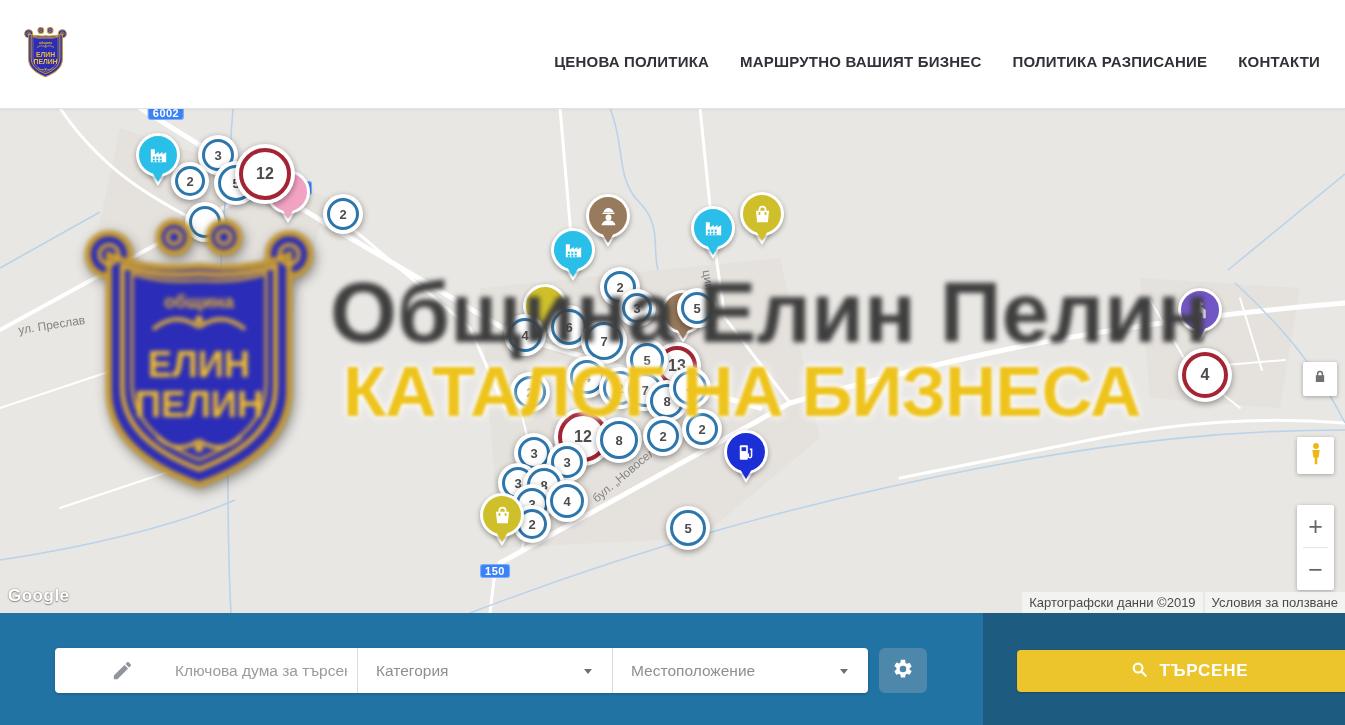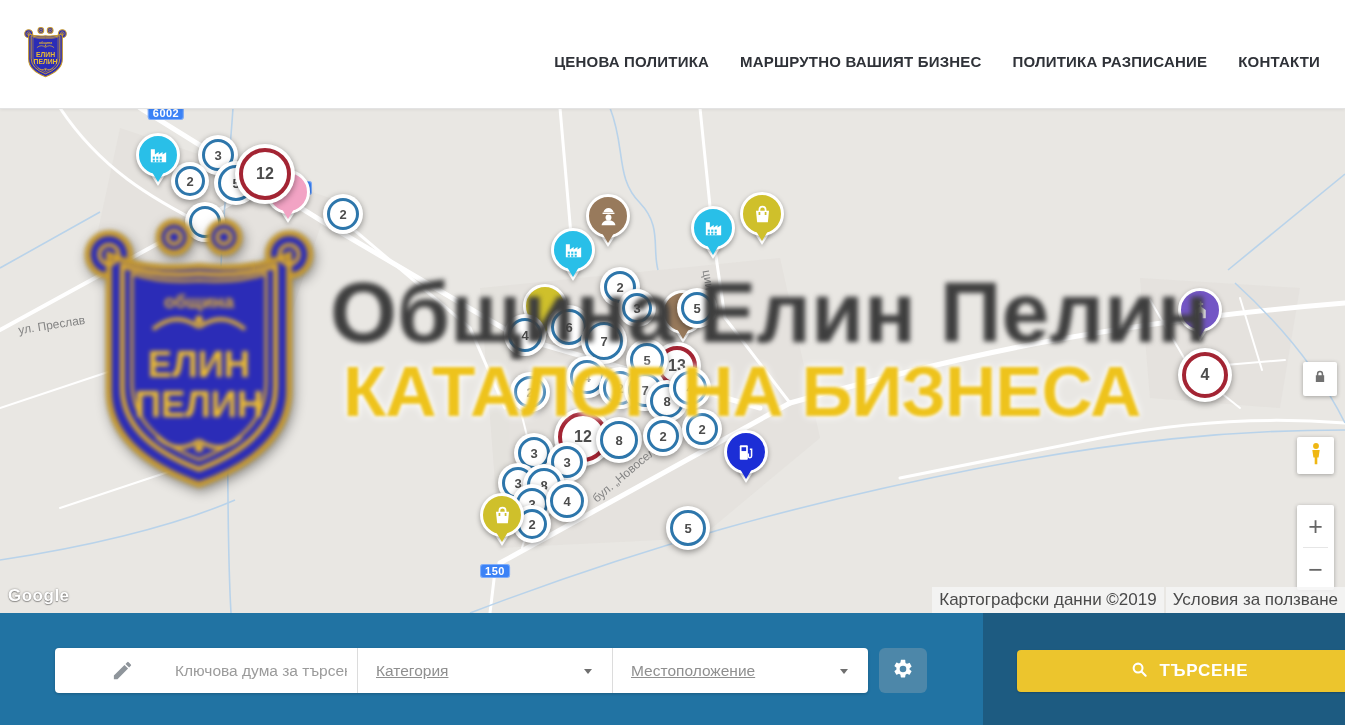--- a/index.html
+++ b/index.html
@@ -67,40 +67,40 @@
   .pegman-btn{left:1297px;top:329px;width:37px;height:37px;}
   .pegman-btn svg{width:26px;height:26px;}
   .zoom-ctl{position:absolute;left:1297px;top:397px;width:37px;height:85px;background:#fff;
             box-shadow:0 1px 4px rgba(0,0,0,.3);border-radius:2px;z-index:8;display:flex;flex-direction:column;}
   .zoom-btn{flex:1;display:flex;align-items:center;justify-content:center;font-size:25px;color:#666;cursor:pointer;}
   .zoom-divider{height:1px;background:#e6e6e6;margin:0 6px;}
 
   .google-logo{position:absolute;left:8px;top:478px;font-size:17px;font-weight:bold;color:#fff;
                letter-spacing:.5px;z-index:8;text-shadow:0 0 2px rgba(0,0,0,.45),0 1px 1px rgba(0,0,0,.3);}
   .attribution{position:absolute;right:0;bottom:0;display:flex;gap:2px;z-index:8;}
-  .attr-item{background:rgba(245,245,245,.85);font-size:17px;color:#4a4a4a;padding:3px 7px;white-space:nowrap;}
+  .attr-item{background:rgba(245,245,245,.85);font-size:13px;color:#4a4a4a;padding:3px 7px;white-space:nowrap;}
   .attr-item.link{cursor:pointer;}
 
   
   .bottom-bar{position:absolute;left:0;top:613px;width:1345px;height:112px;background:#2173a3;z-index:20;}
   .bottom-right{position:absolute;left:983px;top:0;width:362px;height:112px;background:#1d5b81;}
   .search-fields{position:absolute;left:55px;top:35px;width:813px;height:45px;background:#fff;
                  border-radius:4px;box-shadow:0 1px 3px rgba(0,0,0,.2);}
   .field-keyword{position:absolute;left:0;top:0;width:302px;height:45px;}
   .pencil-icon{position:absolute;left:56px;top:11px;width:23px;height:23px;}
   .pencil-icon svg{width:100%;height:100%;}
   .keyword-input{position:absolute;left:0;top:0;width:302px;height:45px;border:none;outline:none;
                  box-sizing:border-box;padding:0 10px 0 120px;font-size:15.5px;color:#555;
                  font-family:"Liberation Sans",sans-serif;background:transparent;border-radius:4px 0 0 4px;}
   .keyword-input::placeholder{color:#9b9b9b;opacity:1;}
   .select-box{position:absolute;top:0;height:45px;display:flex;align-items:center;cursor:pointer;
               box-sizing:border-box;border-left:1px solid #dcdcdc;}
   .select-category{left:302px;width:255px;}
   .select-location{left:557px;width:256px;}
-  .select-label{font-size:15.5px;color:#8f8f8f;padding-left:18px;text-decoration:underline;}
+  .select-label{font-size:15.5px;color:#8f8f8f;padding-left:18px;}
   .caret{position:absolute;right:20px;top:50%;margin-top:-2px;width:0;height:0;
          border-left:4.5px solid transparent;border-right:4.5px solid transparent;border-top:5.5px solid #6f6f6f;}
   .settings-btn{position:absolute;left:879px;top:35px;width:48px;height:45px;background:#4d87a9;
                 border-radius:6px;display:flex;align-items:center;justify-content:center;cursor:pointer;border:none;}
   .settings-btn svg{width:22px;height:22px;}
   .search-btn{position:absolute;left:1017px;top:37px;width:344px;height:42px;background:#ecc52d;
               border:none;border-radius:4px;display:flex;align-items:center;justify-content:center;gap:11px;
               cursor:pointer;box-shadow:0 1px 2px rgba(0,0,0,.2);}
   .search-btn svg{width:19px;height:19px;}
   .search-btn-label{font-size:17px;font-weight:bold;color:#fff;letter-spacing:.8px;

